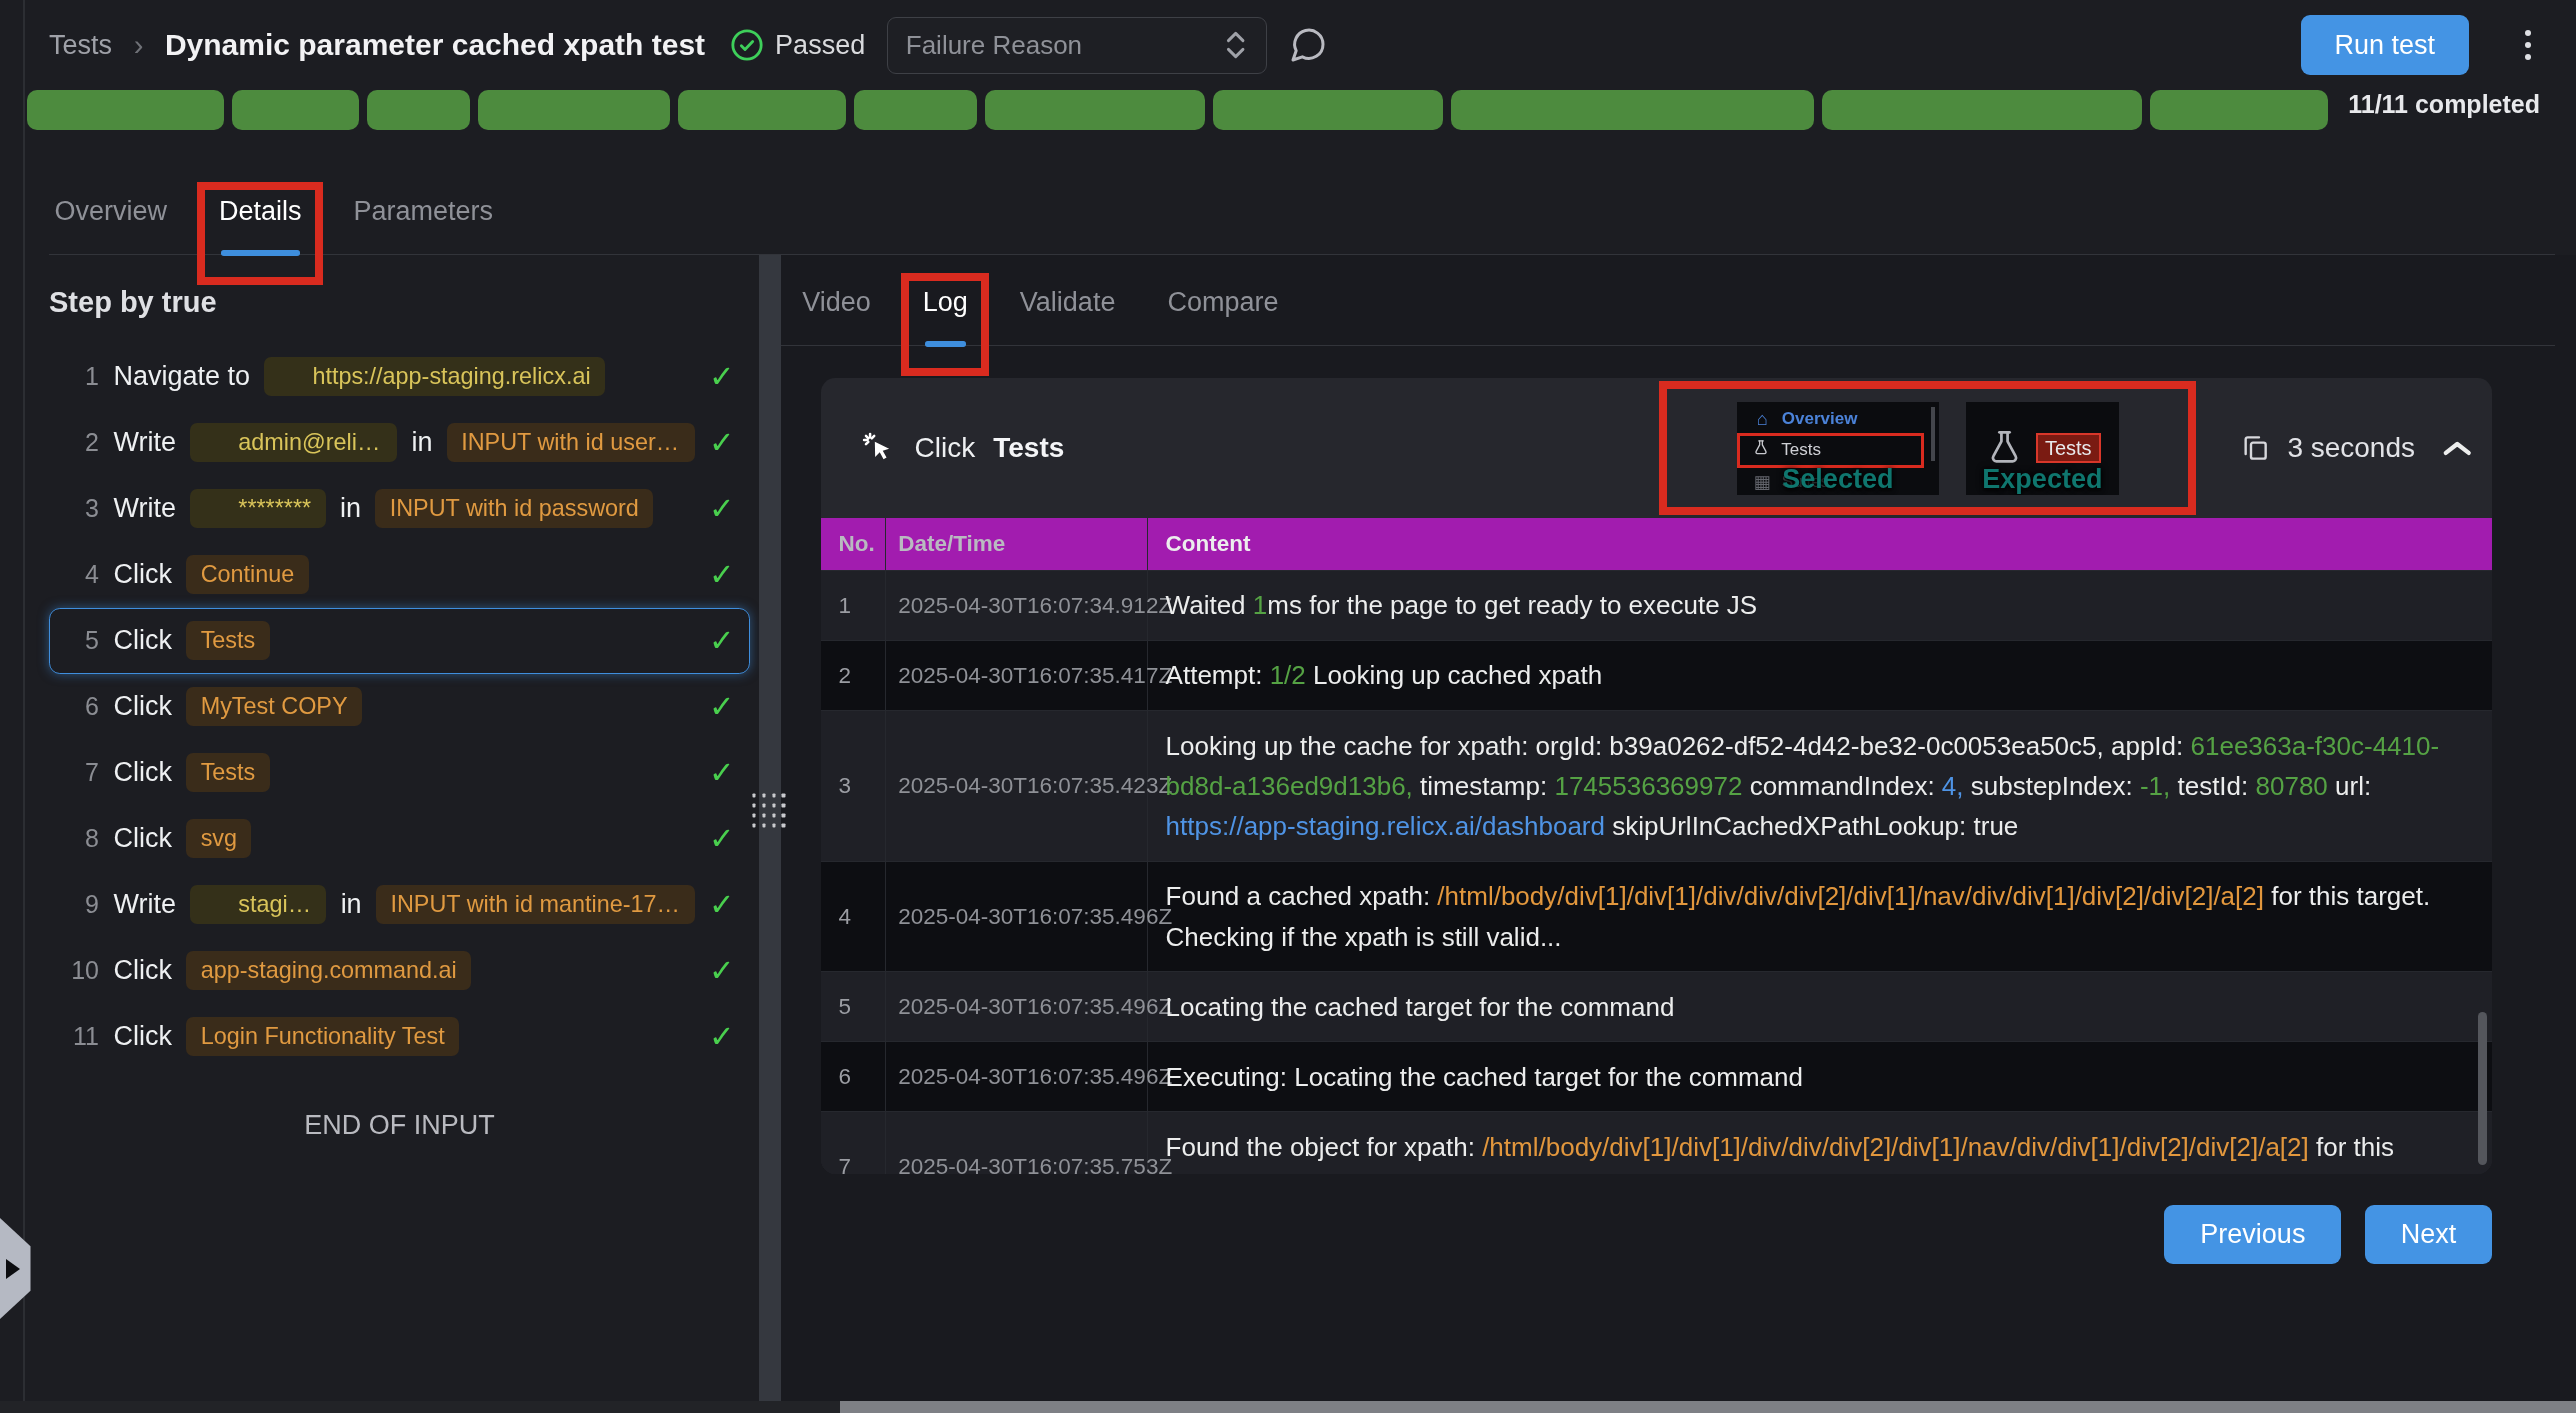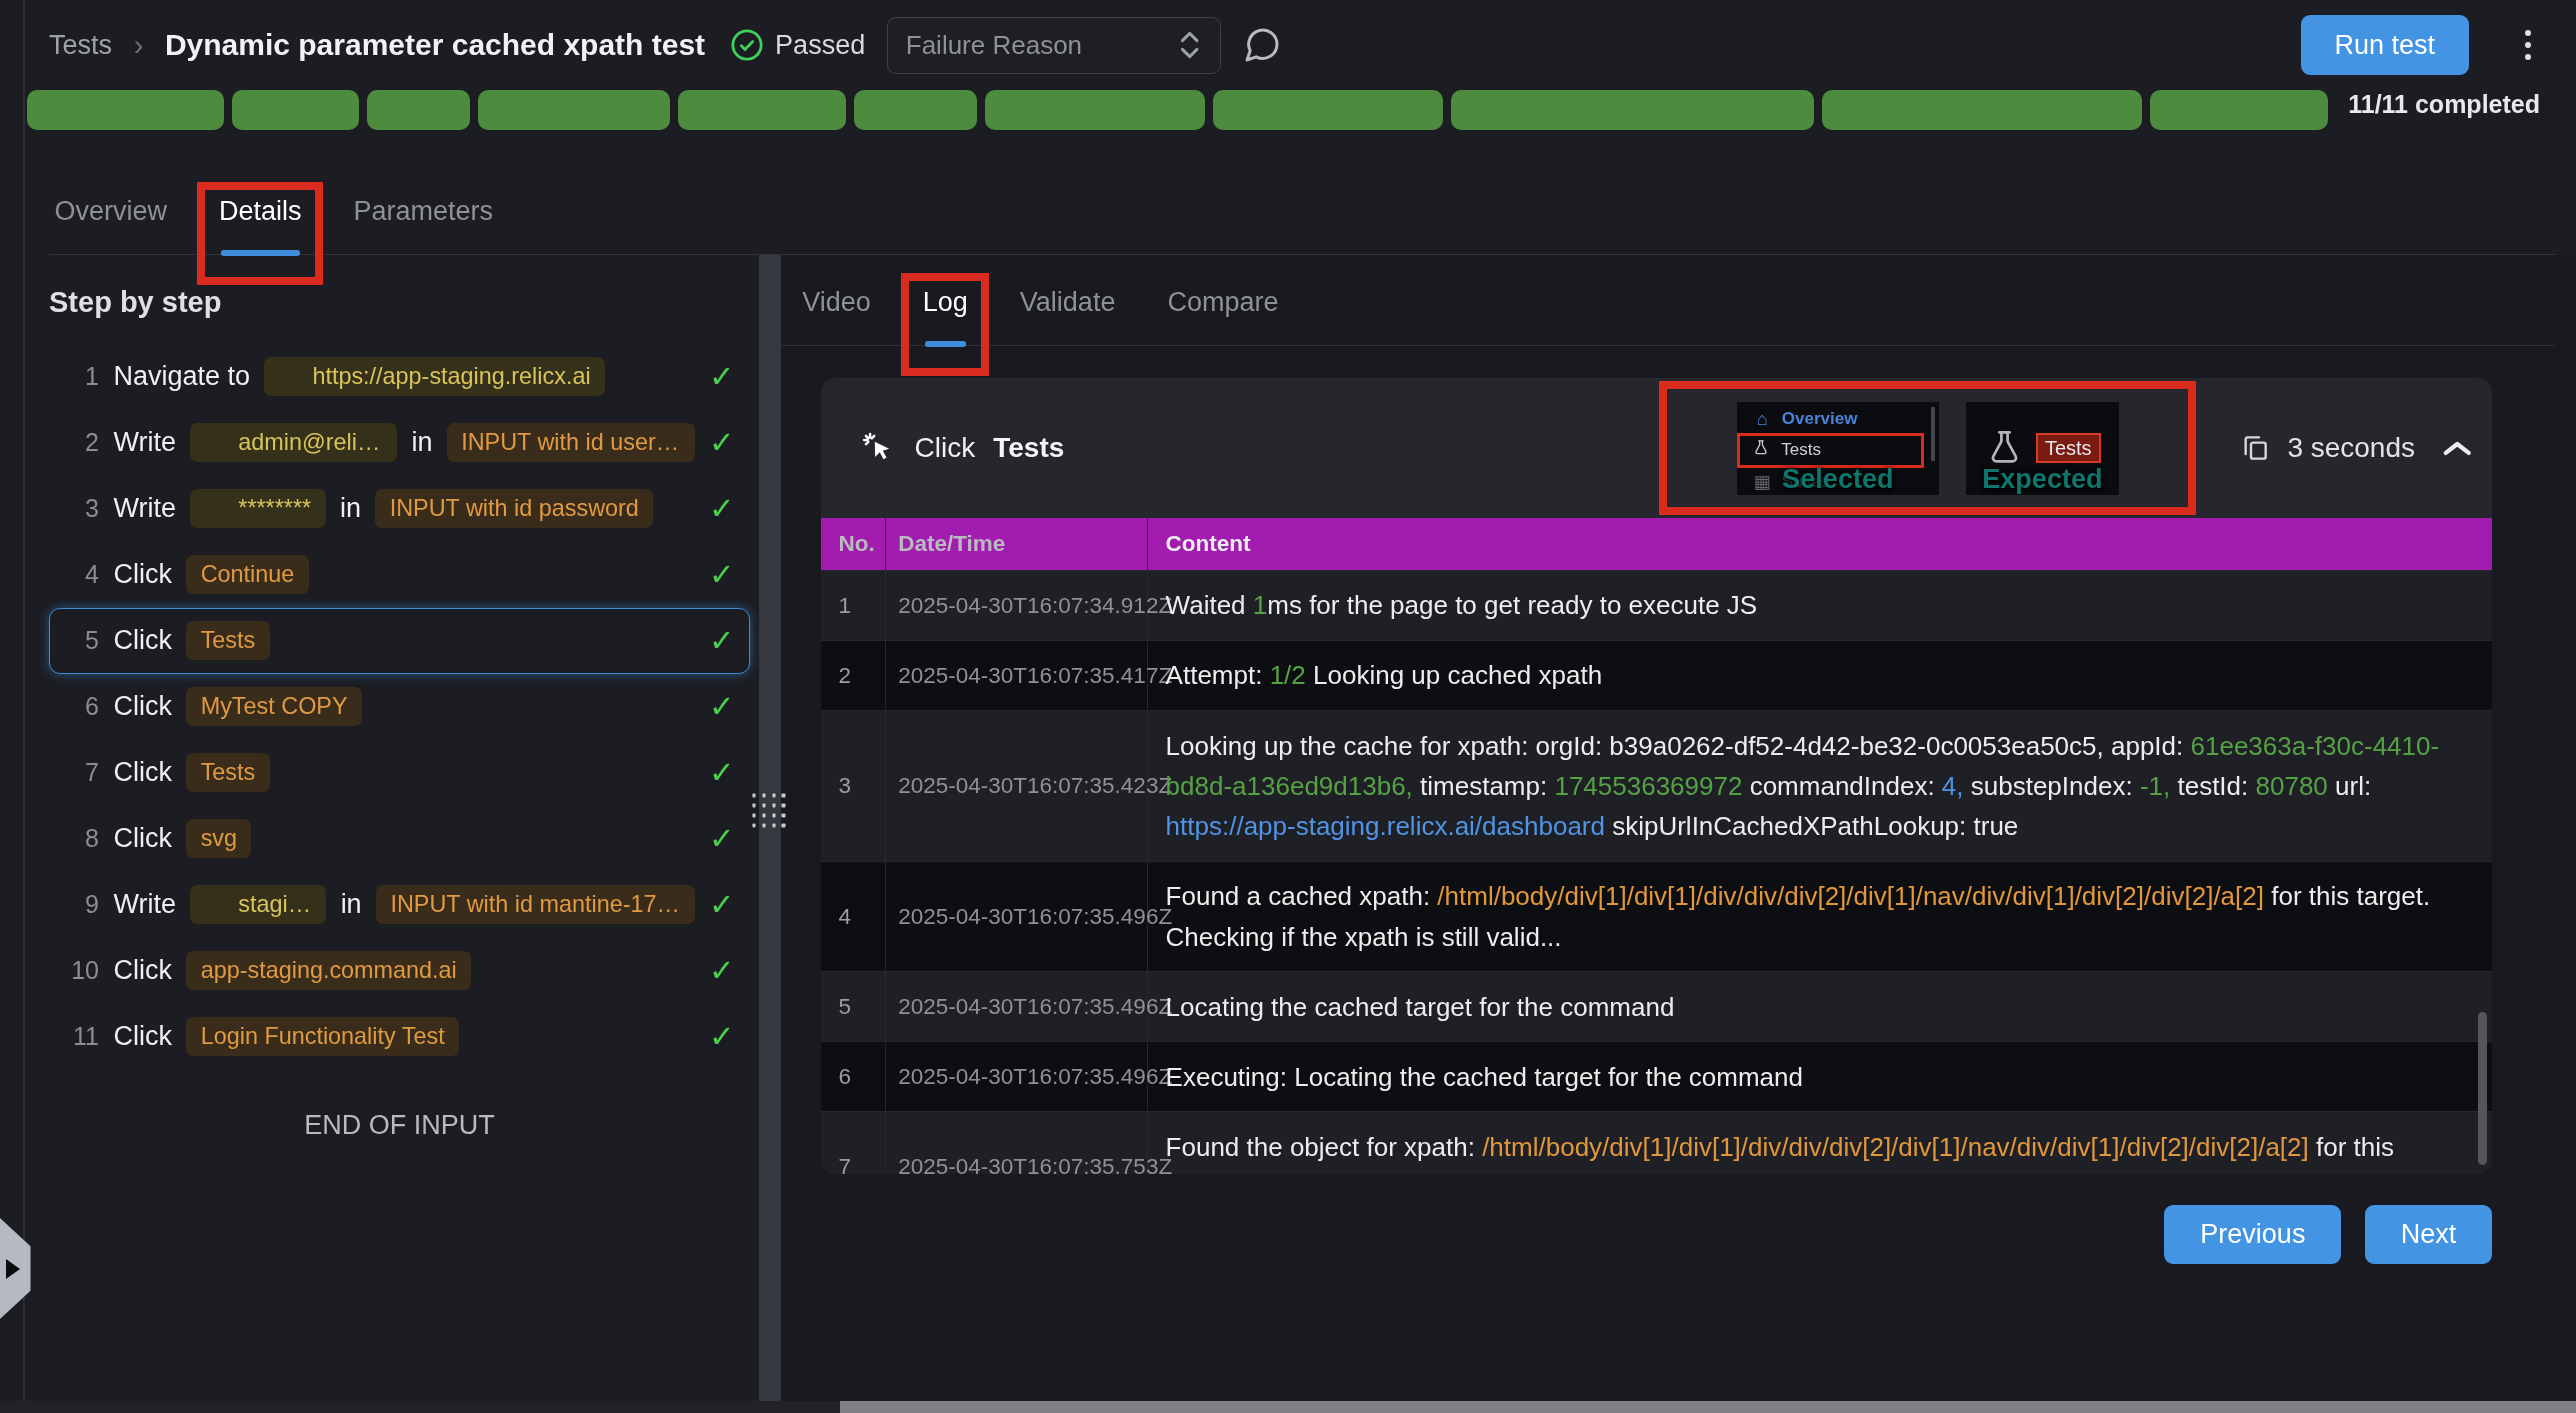--- a/index.html
+++ b/index.html
@@ -9,21 +9,21 @@
   .expander{position:absolute;left:0;top:1218px;width:30.5px;height:101px;background:#b5b9c3;
             clip-path:polygon(0 0,100% 28%,100% 72%,0 100%);display:flex;align-items:center;z-index:6;cursor:pointer;}
   .expander .tri{width:0;height:0;border-top:10px solid transparent;border-bottom:10px solid transparent;border-left:14.4px solid #0c0d10;margin-left:6.3px;}
 
   
   .topbar{height:90px;flex:none;display:flex;align-items:center;padding:0 36px 0 49px;gap:21.6px;}
   .crumb{color:#9fa1a8;font-size:27px;cursor:pointer;}
   .crumb-sep{color:#6f7177;font-size:29px;}
   .title{font-size:30px;font-weight:600;color:#f2f2f4;margin:0;white-space:nowrap;}
   .passed{display:flex;align-items:center;gap:10.8px;color:#d9dadd;font-size:27px;margin-left:3.6px;}
-  .fselect{width:334px;height:57px;border:1.8px solid #3e4046;border-radius:9px;background:#1e1f24;
+  .fselect{width:380px;height:57px;border:1.8px solid #3e4046;border-radius:9px;background:#1e1f24;
            display:flex;align-items:center;padding:0 18px;box-sizing:border-box;color:#8f9198;font-size:26px;cursor:pointer;}
   .fselect .chev{margin-left:auto;display:flex;}
   .comment{display:flex;align-items:center;cursor:pointer;}
   .run-btn{margin-left:auto;background:#4494e4;color:#fff;font-size:27px;font-family:inherit;border:none;border-radius:9px;padding:14.4px 34px;cursor:pointer;}
   .kebab{margin-left:25px;cursor:pointer;padding:3.6px 9px;}
   .kebab i{display:block;width:6.3px;height:6.3px;border-radius:50%;background:#dfe0e4;margin:5.4px auto;}
 
   
   .metabar{height:50px;flex:none;display:flex;align-items:center;padding:0 36px 0 49px;font-size:26px;color:#9b9da4;gap:12.6px;}
   .metabar b{color:#eef0f2;font-weight:700;}
@@ -177,21 +177,21 @@
     <span class="tab active">
       <span>Details</span>
       <span class="ring tab-ring"></span>
     </span>
     <span class="tab">Parameters</span>
   </nav>
 
   <div class="main">
 
     <aside class="steps-panel">
-      <h2 class="steps-title">Step by step</h2>
+      <h2 class="steps-title">Step by true</h2>
       <div id="steps-list">
           <div class="step-row">
             <span class="step-num">1</span>
             <span class="step-action">Navigate to</span>
             <span class="badge value">https://app-staging.relicx.ai</span>
             <span class="step-check">✓</span>
           </div>
           <div class="step-row">
             <span class="step-num">2</span>
             <span class="step-action">Write</span>

